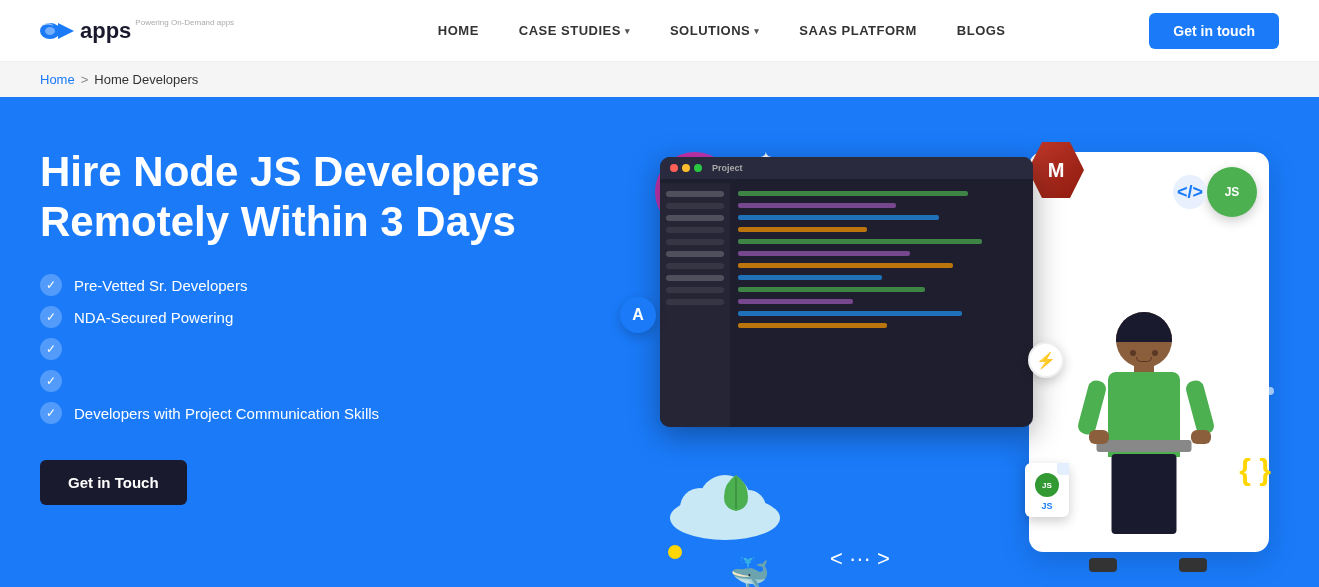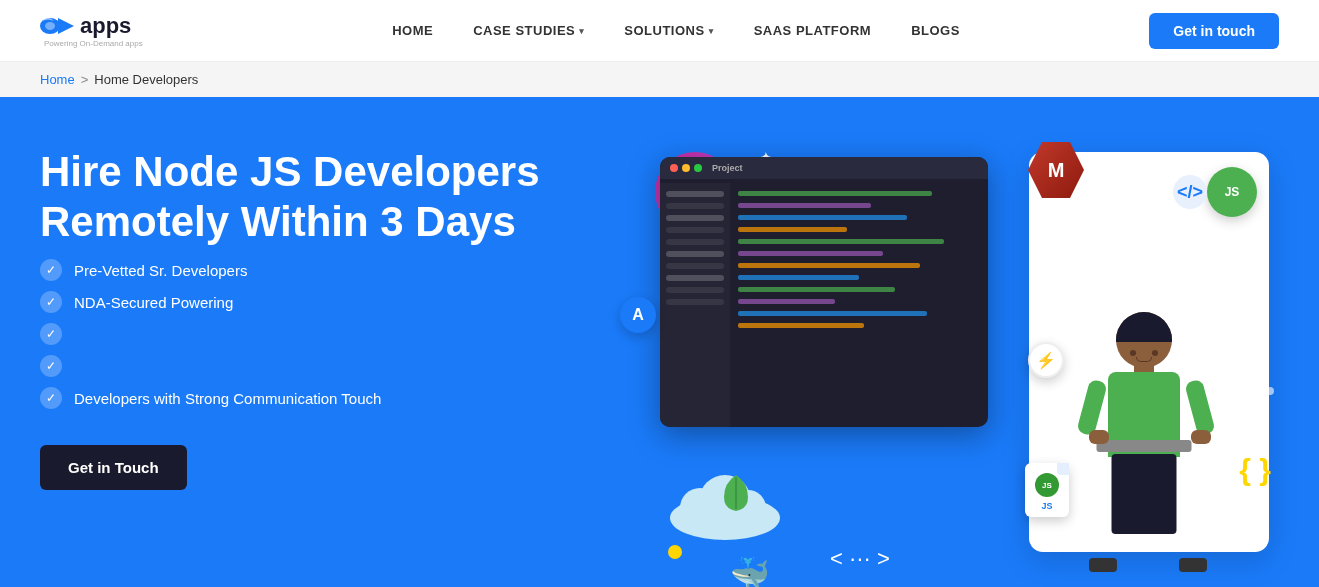--- a/index.html
+++ b/index.html
@@ -11,21 +11,21 @@
       align-items: center;
       padding: 0 40px;
       height: 62px;
       background: #fff;
       border-bottom: 1px solid #eee;
       position: relative;
       z-index: 10;
     }
     .logo-area {
       display: flex;
-      flex-direction: column;
+      flex-direction: row;
       align-items: flex-start;
       margin-right: 60px;
     }
     .nav-links {
       display: flex;
       align-items: center;
       gap: 40px;
       flex: 1;
       justify-content: center;
     }
@@ -85,21 +85,21 @@
     }
     .hero-left {
       flex: 0 0 560px;
       z-index: 2;
     }
     .hero-title {
       font-size: 42px;
       font-weight: 800;
       color: #fff;
       line-height: 1.18;
-      margin-bottom: 13px;
+      margin-bottom: 28px;
     }
     .hero-features {
       list-style: none;
       margin-bottom: 36px;
     }
     .hero-features li {
       display: flex;
       align-items: center;
       gap: 12px;
       color: #fff;
@@ -133,21 +133,21 @@
       position: relative;
       height: 480px;
       z-index: 2;
     }
 
     
     .editor-card {
       position: absolute;
       top: 10px;
       left: 60px;
-      width: 328px;
+      width: 373px;
       height: 270px;
       background: #1e1e2e;
       border-radius: 10px;
       overflow: hidden;
       box-shadow: 0 8px 30px rgba(0,0,0,0.35);
     }
     .editor-header {
       background: #2a2a3e;
       padding: 6px 10px;
       display: flex;
@@ -360,21 +360,21 @@
         <span>NDA-Secured Powering</span>
       </li>
       <li>
         <span class="check-circle">✓</span>
       </li>
       <li>
         <span class="check-circle">✓</span>
       </li>
       <li>
         <span class="check-circle">✓</span>
-        <span>Developers with Strong Communication Touch</span>
+        <span>Developers with Project Communication Skills</span>
       </li>
     </ul>
 
     <button class="hero-cta">Get in Touch</button>
   </div>
 
   <div class="hero-right">
 
     <div class="deco-circle-pink"></div>
 

